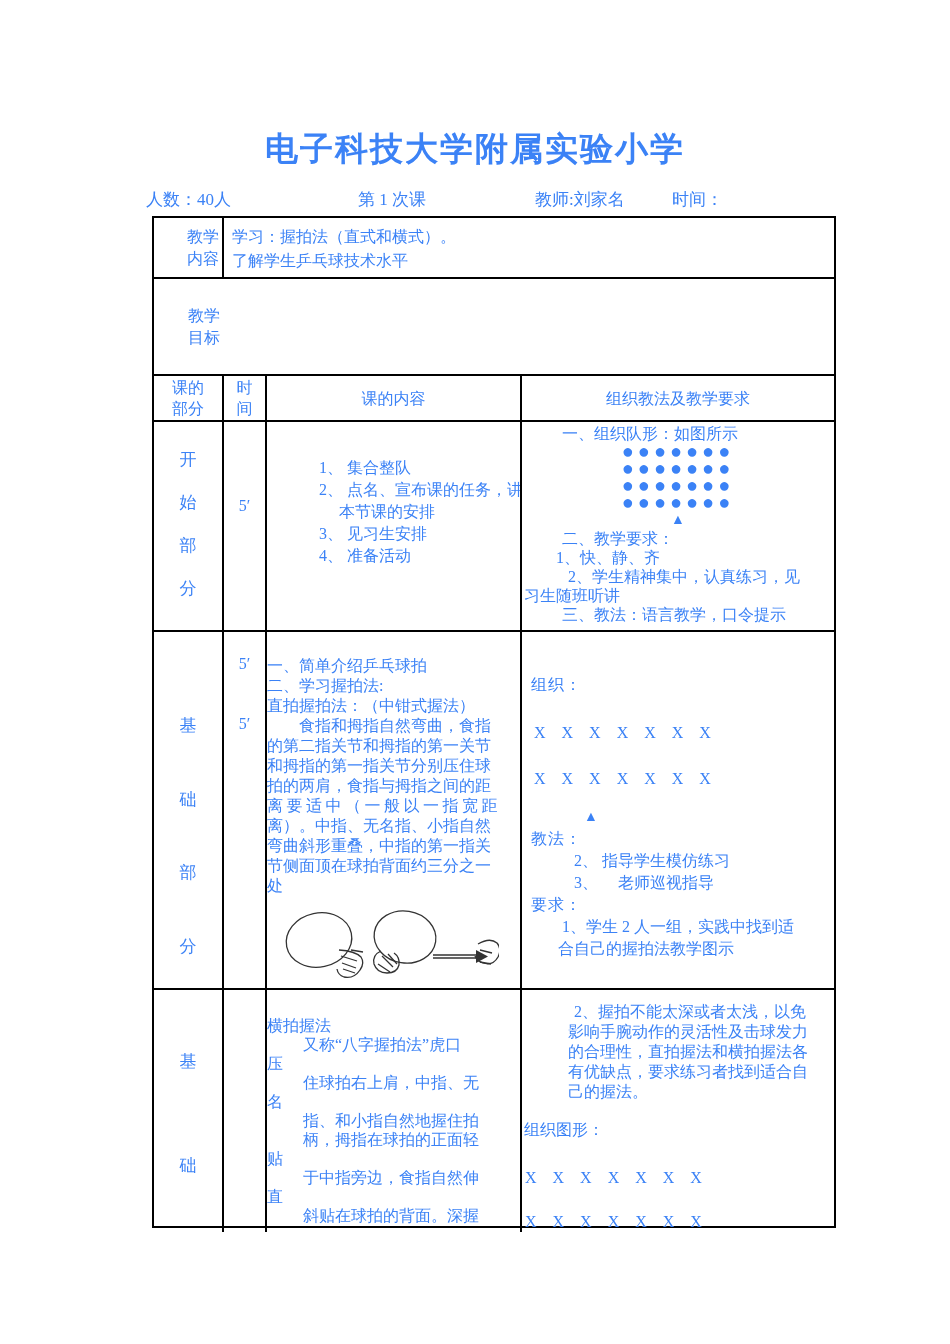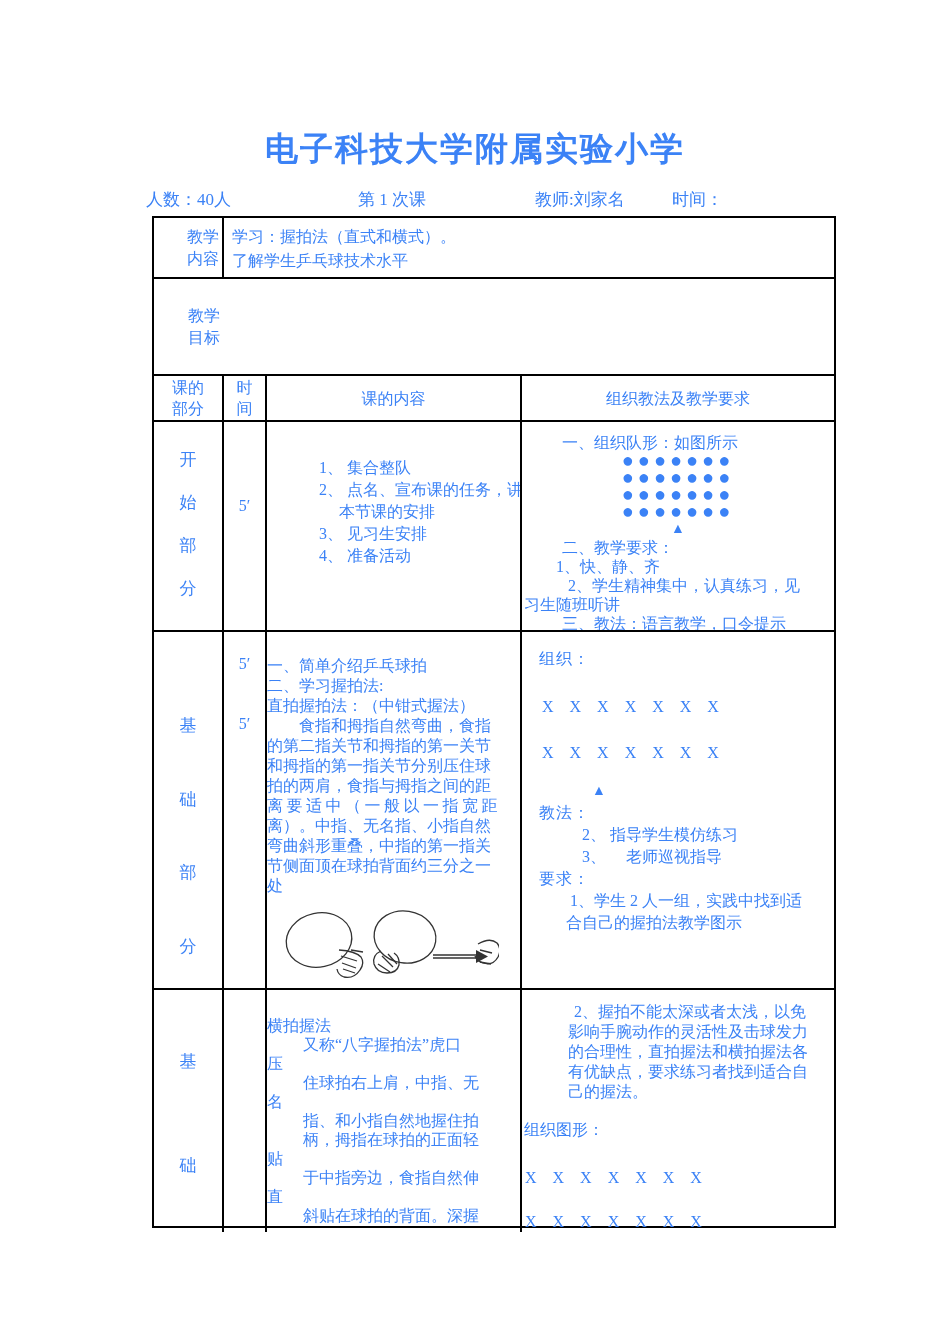--- a/index.html
+++ b/index.html
@@ -44,31 +44,31 @@
   .vl-b2{padding:60px 0 55px}
 
   .time-open{text-align:center;padding-top:75px;}
   .time-b1{text-align:center;padding-top:22px;line-height:20px;}
   .mt40{margin-top:40px}
 
   .open-content{padding-top:22px;line-height:22px;}
   .ia{padding-left:18px}.ib{padding-left:52px}.ic{padding-left:72px}
   .mt14{margin-top:13px}
 
-  .open-org{padding-top:11px;line-height:19px;}
+  .open-org{padding-top:2px;line-height:19px;}
   .oa{padding-left:40px}.ob{padding-left:34px}.oc{padding-left:46px}.od{padding-left:2px}
   .dots{text-align:center;font-size:20px;letter-spacing:4px;line-height:17px;}
   .tri{text-align:center;font-size:14px;line-height:18px;}
 
   .b1-content{padding-top:24px;line-height:20px;}
   .pb{padding-left:32px}
   .spread{letter-spacing:3.5px}
   .grip{margin:10px 0 0 14px;display:block;}
 
-  .b1-org{padding-top:16px;line-height:22px;margin-left:8px;}
+  .b1-org{padding-top:42px;line-height:22px;}
   .ga{padding-left:9px;letter-spacing:1px}
   .gb{padding-left:52px}.gc{padding-left:40px}.gd{padding-left:36px}
   .tri2{padding-left:62px;font-size:14px;}
   .xrow{padding-left:12px;word-spacing:12px;}
   .x0{padding-left:3px}.mt16{margin-top:16px}.mt18{margin-top:18px}
   .mt24{margin-top:24px}.mt26{margin-top:26px}.mt28{margin-top:28px}
 
   .b2-content{padding-top:26px;line-height:19px;}
   .bb{padding-left:36px}
   .b2-org{padding-top:12px;line-height:20px;}

